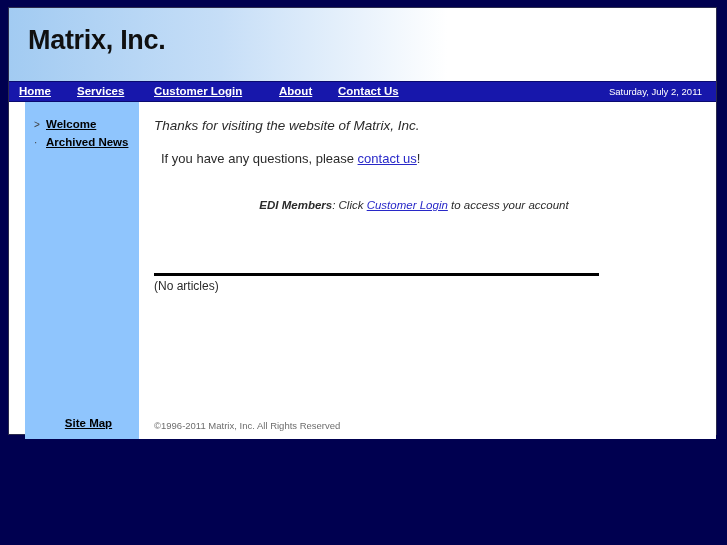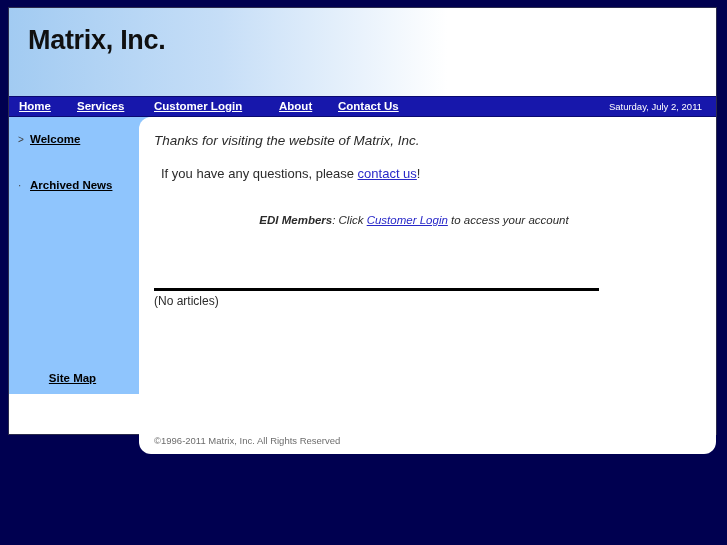--- a/index.html
+++ b/index.html
@@ -22,21 +22,21 @@
     width: 709px;
     height: 428px;
     border: 1px solid #2b2b4d;
     background: #ffffff;
     box-sizing: border-box;
   }
 
   
   #site-header {
     position: relative;
-    height: 88px;
+    height: 73px;
     background: linear-gradient(to right, #a2cbf2 0%, #c6def7 30%, #ffffff 62%, #ffffff 100%);
     overflow: hidden;
   }
   #company-title {
     position: absolute;
     left: 19px;
     top: 17px;
     font-size: 27px;
     font-weight: bold;
     color: #101010;
@@ -81,24 +81,24 @@
     font-family: "Liberation Sans", sans-serif;
   }
 
   
   #page-body {
     position: relative;
     height: 337px;
   }
   #sidebar {
     position: absolute;
-    left: 0;
+    left: 16px;
     top: 0;
     width: 127px;
-    height: 277px;
+    height: 337px;
     background: #8fc5fd;
     border-right: 3px solid #14149c;
     box-sizing: content-box;
     padding-left: 44px;
   }
   .side-item {
     position: absolute;
     left: 9px;
     white-space: nowrap;
     font-size: 11.5px;
@@ -134,21 +134,20 @@
   }
 
   
   #content {
     position: absolute;
     left: 130px;
     top: 0;
     right: 0;
     height: 337px;
     background: #ffffff;
-    border-radius: 12px;
   }
   #intro-line {
     position: absolute;
     left: 15px;
     top: 16px;
     font-size: 13.5px;
     font-style: italic;
     color: #2b2b2b;
     white-space: nowrap;
   }
@@ -235,21 +234,21 @@
     <a class="nav-link" style="left:329px;">Contact Us</a>
     <div id="nav-date">Saturday, July 2, 2011</div>
   </div>
 
   <div id="page-body">
 
     <div id="sidebar">
       <div class="side-item" style="top:16px;">
         <span class="side-bullet">&gt;</span><a class="side-link">Welcome</a>
       </div>
-      <div class="side-item" style="top:34px;margin-top:28px;">
+      <div class="side-item" style="top:34px;">
         <span class="side-bullet">·</span><a class="side-link">Archived News</a>
       </div>
 
       <div id="sidemap-wrap">
         <a id="sidemap-link">Site Map</a>
       </div>
     </div>
 
     <div id="content">
 

